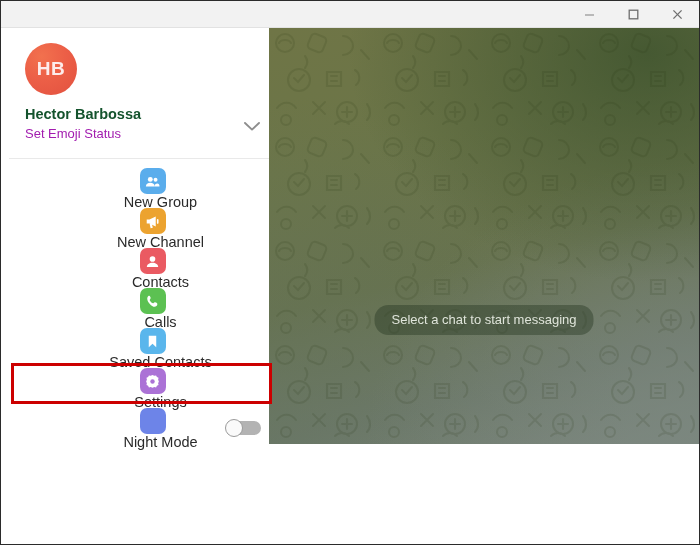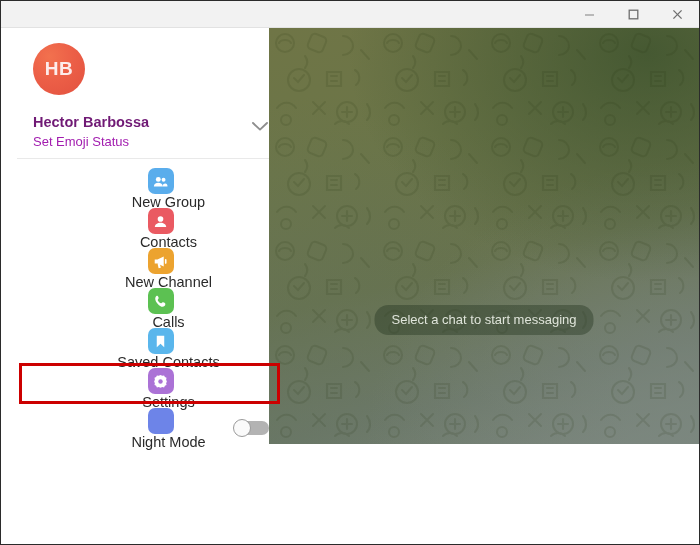--- a/index.html
+++ b/index.html
@@ -39,21 +39,21 @@
     display: flex;
     align-items: center;
     justify-content: center;
     cursor: pointer;
   }
   .win-btn svg { display: block; }
 
   
   #sidebar {
     position: absolute;
-    top: 27px; left: 16px;
+    top: 27px; left: 8px;
     width: 272px;
     height: 517px;
     background: #ffffff;
     overflow: hidden;
   }
 
   #profile-block {
     position: relative;
     height: 130px;
     padding: 15px 0 0 16px;
@@ -67,24 +67,24 @@
     align-items: center;
     justify-content: center;
     color: #fdeceb;
     font-size: 19px;
     font-weight: bold;
     letter-spacing: 0.5px;
     cursor: pointer;
   }
 
   #profile-name {
-    margin-top: 19px;
+    margin-top: 11px;
     font-size: 14.5px;
     font-weight: bold;
-    color: #701a75;
+    color: #14532d;
   }
 
   #profile-status {
     margin-top: 4px;
     font-size: 13px;
     color: #a21caf;
     cursor: pointer;
   }
 
   #profile-chevron {
@@ -250,38 +250,38 @@
             <circle cx="7.4" cy="7.5" r="2.9" fill="#ffffff"></circle>
             <circle cx="13.6" cy="8" r="2.3" fill="#ffffff"></circle>
             <path d="M2.2 15.8c0-2.7 2.3-4.2 5.2-4.2s5.2 1.5 5.2 4.2z" fill="#ffffff"></path>
             <path d="M12.4 15.8c0-2.1 1.3-3.4 3.3-3.4 1.6 0 2.5.9 2.5 3.4z" fill="#ffffff"></path>
           </svg>
         </span>
         <span class="menu-label">New Group</span>
       </div>
 
       <div class="menu-row">
-        <span class="menu-icon" style="background:#ea5a62">
-          <svg width="17" height="17" viewBox="0 0 20 20" aria-hidden="true">
-            <circle cx="10" cy="7" r="3.3" fill="#ffffff"></circle>
-            <path d="M3.3 16.6c0-3.4 3-5.2 6.7-5.2s6.7 1.8 6.7 5.2z" fill="#ffffff"></path>
-          </svg>
-        </span>
-        <span class="menu-label">Contacts</span>
-      </div>
-
-      <div class="menu-row">
         <span class="menu-icon" style="background:#eca32f">
           <svg width="17" height="17" viewBox="0 0 20 20" aria-hidden="true">
             <path d="M3.2 7.6h3.2l7.4-3.6v12l-7.4-3.6H3.2z" fill="#ffffff"></path>
             <path d="M6.6 12.7h2.6l1.2 4.6-2.6.7z" fill="#ffffff"></path>
             <rect x="15.2" y="7.2" width="1.9" height="5.6" rx="0.9" fill="#ffffff"></rect>
           </svg>
         </span>
         <span class="menu-label">New Channel</span>
+      </div>
+
+      <div class="menu-row">
+        <span class="menu-icon" style="background:#ea5a62">
+          <svg width="17" height="17" viewBox="0 0 20 20" aria-hidden="true">
+            <circle cx="10" cy="7" r="3.3" fill="#ffffff"></circle>
+            <path d="M3.3 16.6c0-3.4 3-5.2 6.7-5.2s6.7 1.8 6.7 5.2z" fill="#ffffff"></path>
+          </svg>
+        </span>
+        <span class="menu-label">Contacts</span>
       </div>
 
       <div class="menu-row">
         <span class="menu-icon" style="background:#5cc152">
           <svg width="17" height="17" viewBox="0 0 20 20" aria-hidden="true">
             <path d="M5.6 3.1c1 0 1.4.5 1.9 1.7.6 1.4.4 1.9-.5 2.7-.4.4-.4.7-.1 1.3.6 1.2 1.9 2.5 3.1 3.1.6.3.9.3 1.3-.1.8-.9 1.3-1.1 2.7-.5 1.2.5 1.7.9 1.7 1.9 0 1.4-1.6 3-3.3 3C9.2 16.2 3.8 10.8 3.8 6.4c0-1.7 1.6-3.3 1.8-3.3z" fill="#ffffff"></path>
           </svg>
         </span>
         <span class="menu-label">Calls</span>
       </div>

